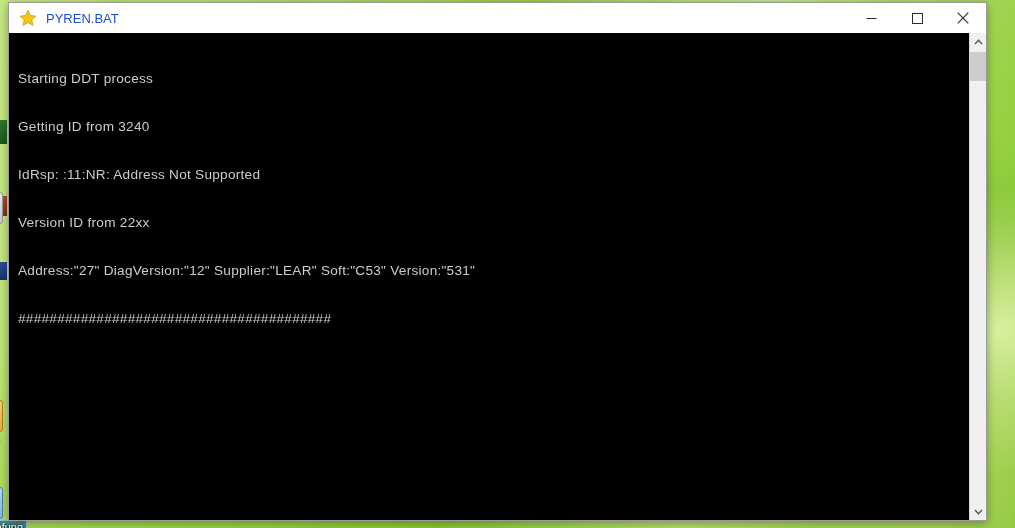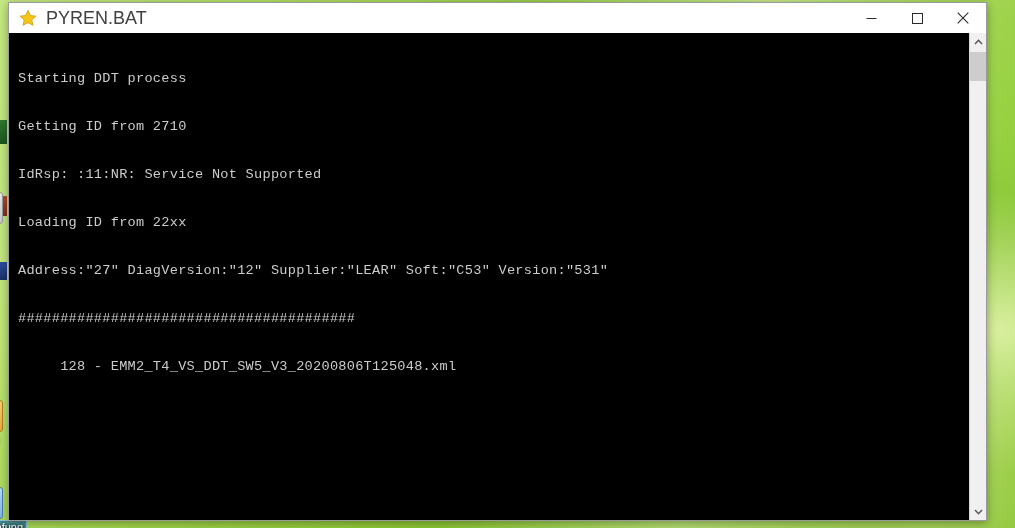--- a/index.html
+++ b/index.html
@@ -99,22 +99,22 @@
   }
   #title-icon {
     width: 18px;
     height: 18px;
     margin-left: 10px;
     margin-right: 9px;
     flex: none;
     display: block;
   }
   #title-text {
-    font-size: 18px;
-    color: #404040;
+    font-size: 13px;
+    color: #1d4ed8;
     font-family: "Liberation Sans", sans-serif;
     flex: 1 1 auto;
     white-space: nowrap;
     overflow: hidden;
   }
   .winbtn {
     width: 46px;
     height: 30px;
     flex: none;
     display: flex;
@@ -133,21 +133,21 @@
     display: flex;
     min-height: 0;
     background: #000000;
   }
 
   
   #terminal {
     flex: 1 1 auto;
     background: #000000;
     color: #cccccc;
-    font-family: Liberation Mono, monospace;
+    font-family: Liberation Sans, sans-serif;
     font-size: 13.6px;
     line-height: 16px;
     padding: 6px 0 0 9px;
     white-space: pre;
     overflow: hidden;
     letter-spacing: 0.02em;
   }
   .tline { height: 16px; }
 
   
@@ -239,26 +239,25 @@
         <line x1="0.7" y1="0.7" x2="11.3" y2="11.3" stroke="#2b2b2b" stroke-width="1.1"></line>
         <line x1="11.3" y1="0.7" x2="0.7" y2="11.3" stroke="#2b2b2b" stroke-width="1.1"></line>
       </svg>
     </button>
   </div>
 
   <div id="client">
 
     <div id="terminal">
       <div class="tline">Starting DDT process</div>
-      <div class="tline">Getting ID from 2710</div>
-      <div class="tline">IdRsp: :11:NR: Service Not Supported</div>
-      <div class="tline">Loading ID from 22xx</div>
+      <div class="tline">Getting ID from 3240</div>
+      <div class="tline">IdRsp: :11:NR: Address Not Supported</div>
+      <div class="tline">Version ID from 22xx</div>
       <div class="tline">Address:"27" DiagVersion:"12" Supplier:"LEAR" Soft:"C53" Version:"531"</div>
       <div class="tline">########################################</div>
-      <div class="tline">     128 - EMM2_T4_VS_DDT_SW5_V3_20200806T125048.xml</div>
       
       
       
       
       
       
       
     </div>
 
     <div id="scrollbar">

